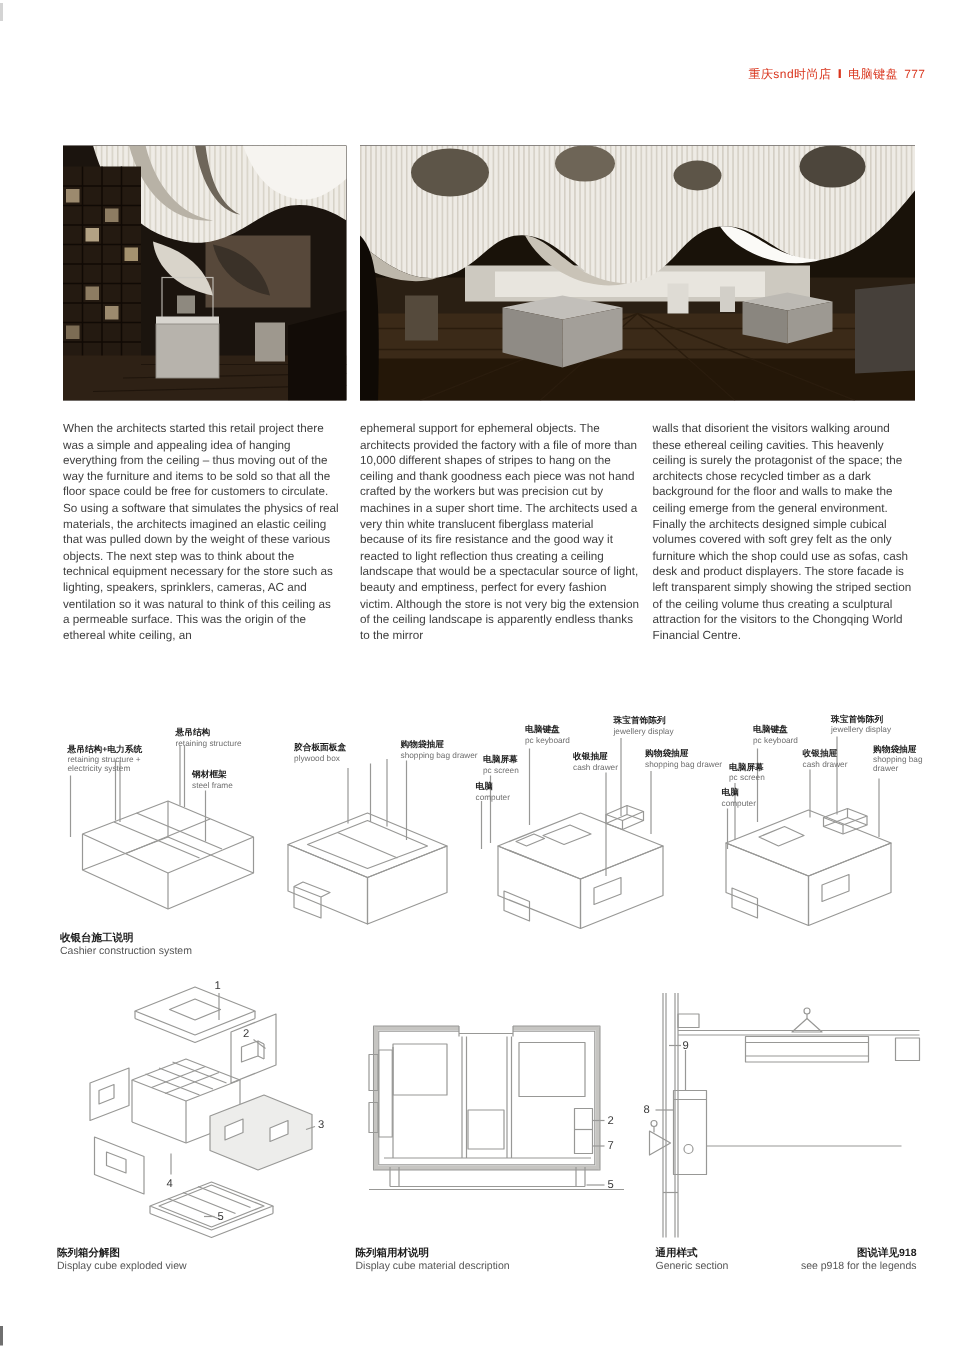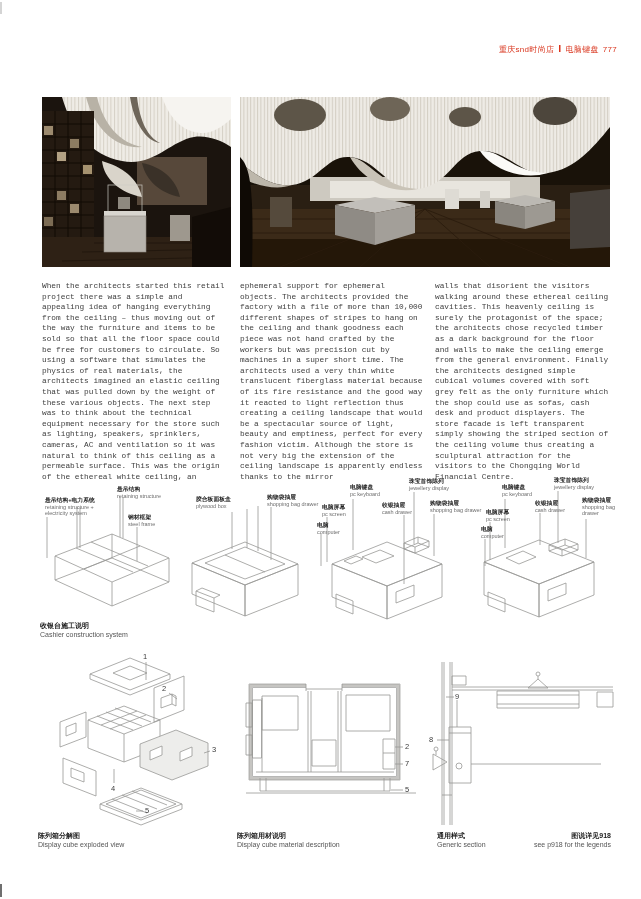--- a/index.html
+++ b/index.html
@@ -5,21 +5,21 @@
   html,body{margin:0;padding:0;background:#ffffff;}
   #page{position:relative;width:641px;height:899px;background:#fff;overflow:hidden;
         font-family:"Liberation Sans","DejaVu Sans",sans-serif;}
   .hdr{position:absolute;top:44px;right:24px;font-size:8px;color:#d9341c;
        display:flex;gap:4px;align-items:center;letter-spacing:.3px;}
   .hdr .sep{font-weight:bold;}
   .photo{position:absolute;top:97px;overflow:hidden;background:#1b140e;}
   .photo svg{display:block;}
   .photo-left{left:42px;width:189px;height:170px;}
   .photo-right{left:240px;width:370px;height:170px;}
-  .col{position:absolute;top:281px;font-size:7.8px;line-height:1.36;color:#3e3e3e;font-family:Liberation Mono, monospace;}
+  .col{position:absolute;top:281px;font-size:7.8px;line-height:1.36;color:#3e3e3e;}
   .linework{position:absolute;left:0;top:470px;width:641px;height:429px;}
   .lbl{position:absolute;font-size:5.5px;line-height:1.18;}
   .lbl .zh{font-weight:bold;color:#1c1c1c;font-size:5.8px;}
   .lbl .en{color:#6e6e6e;}
   .cap{position:absolute;font-size:7px;line-height:1.3;}
   .cap .zh{font-weight:bold;color:#1c1c1c;}
   .cap .en{color:#555;}
   .cap.right{text-align:right;}
   .num{position:absolute;font-size:7.5px;color:#3a3a3a;}
   .edge-mark{position:absolute;}

